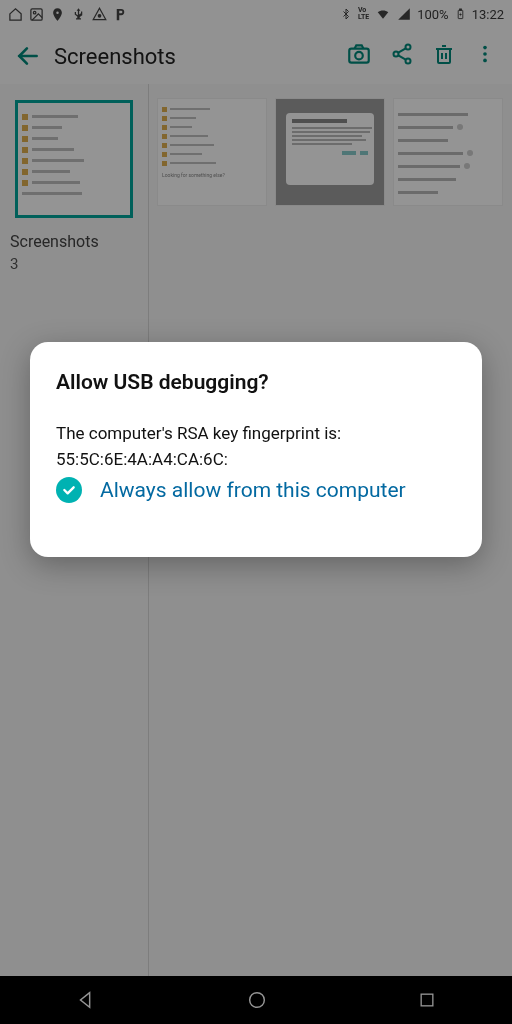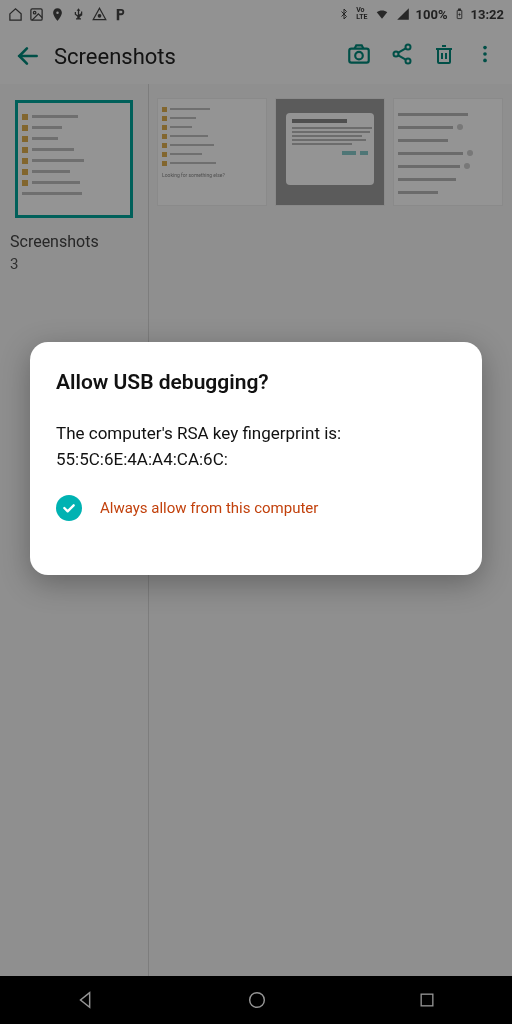--- a/index.html
+++ b/index.html
@@ -3,21 +3,21 @@
 <meta charset="utf-8">
 <style>
 * { margin: 0; padding: 0; box-sizing: border-box; }
 html, body { width: 512px; height: 1024px; overflow: hidden; font-family: Roboto, "Helvetica Neue", Arial, sans-serif; }
 body { background: #f6f6f6; position: relative; }
 
 
 .status-bar { height: 28px; background: #fbfbfb; display: flex; align-items: center; justify-content: space-between; padding: 0 8px; font-size: 13px; color: #3a3a3a; }
 .status-left, .status-right { display: flex; align-items: center; gap: 6px; }
 .status-left svg, .status-right svg { display: block; }
-.status-right span { font-weight: 700; }
+.status-right span { font-weight: 400; }
 
 
 .app-bar { height: 56px; display: flex; align-items: center; padding: 0 10px; background: #fbfbfb; }
 .app-bar .back { width: 36px; height: 36px; display: flex; align-items: center; justify-content: center; color: #00897b; }
 .app-bar .title { font-size: 22px; color: #222; margin-left: 8px; flex: 1; }
 .app-bar .actions { display: flex; align-items: center; gap: 18px; padding-right: 6px; color: #00897b; }
 
 
 .content { position: relative; height: calc(1024px - 28px - 56px - 48px); background: #f6f6f6; }
 .divider { position: absolute; left: 148px; top: 0; bottom: 0; width: 1px; background: #d8d8d8; }
@@ -46,25 +46,25 @@
 
 .nav-bar { position: absolute; bottom: 0; left: 0; right: 0; height: 48px; background: #000; display: flex; align-items: center; justify-content: space-around; }
 .nav-bar svg { display: block; }
 
 
 .scrim { position: absolute; inset: 0; background: rgba(0,0,0,0.42); }
 
 
 .dialog { position: absolute; left: 30px; right: 30px; top: 342px; background: #fff; border-radius: 18px; padding: 28px 26px 24px 26px; box-shadow: 0 8px 30px rgba(0,0,0,0.3); }
 .dialog-title { font-size: 21px; font-weight: 600; color: #111; margin-bottom: 26px; }
-.dialog-body { font-size: 17px; line-height: 1.55; color: #111; margin-bottom: 22px; }
+.dialog-body { font-size: 17px; line-height: 1.55; color: #111; margin-bottom: 4px; }
 .check-row { display: flex; align-items: center; gap: 18px; margin-bottom: 30px; }
 .check-row .cb { width: 26px; height: 26px; border-radius: 50%; background: #00b2b2; display: flex; align-items: center; justify-content: center; flex-shrink: 0; }
 .check-row .cb svg { display: block; }
-.check-row .lbl { font-size: 15px; color: #c2410c; }
+.check-row .lbl { font-size: 21px; color: #0369a1; }
 .dialog-actions { display: flex; justify-content: flex-end; gap: 36px; padding-right: 10px; }
 .dialog-actions .btn { font-size: 17px; font-weight: 700; color: #00b2b2; letter-spacing: 0.3px; background: none; border: none; cursor: pointer; }
 </style>
 </head>
 <body>
 
 <div class="status-bar">
   <div class="status-left">
     <span>
         <svg width="15" height="15" viewBox="0 0 24 24" fill="none" stroke="#444" stroke-width="2">

